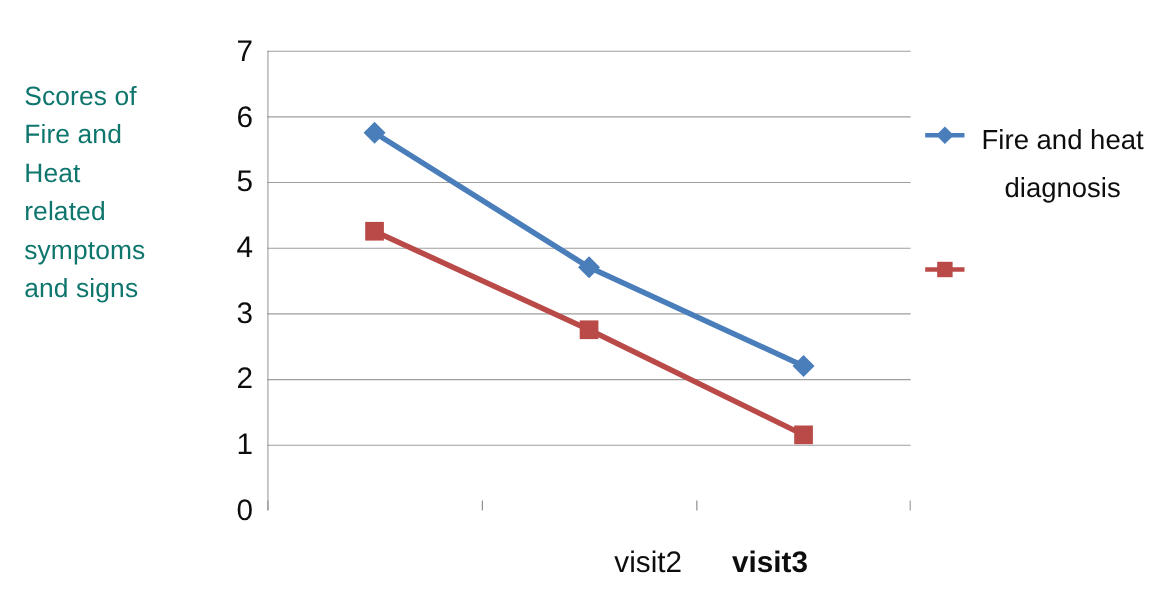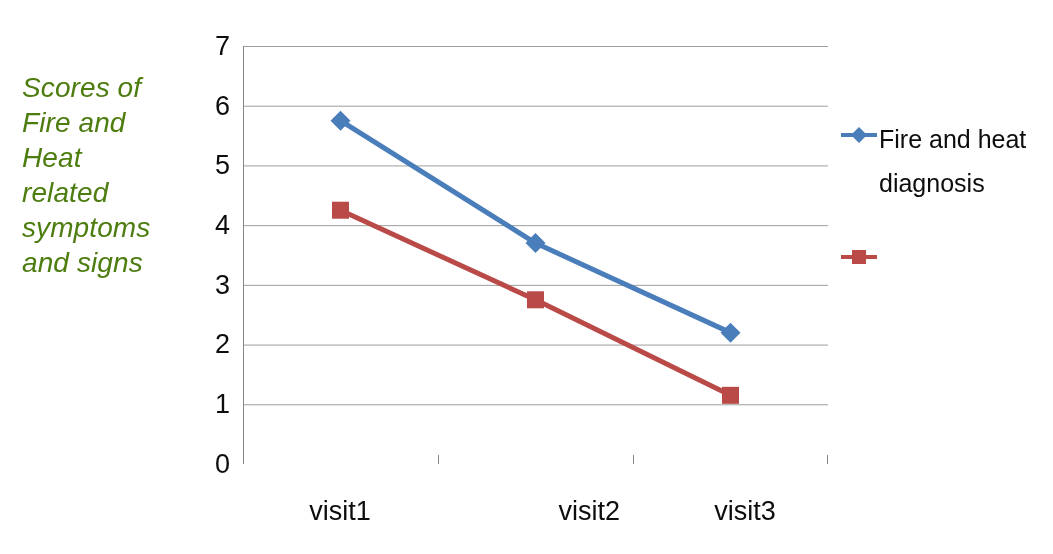--- a/index.html
+++ b/index.html
@@ -23,26 +23,25 @@
     width: 1053px;
     height: 554px;
   }
 
   
   #y-axis-title {
     position: absolute;
     left: 22px;
     top: 70px;
     width: 175px;
-    font-size: 28px;
+    font-size: 24px;
     line-height: 35px;
-    color: #4d7c0f;
+    color: #0f766e;
     letter-spacing: 0.1px;
     white-space: pre-line;
-    font-style: italic;
   }
 
   
   #plot-area {
     position: absolute;
     left: 243px;
     top: 46px;
     width: 585px;
     height: 418px;
   }
@@ -70,22 +69,23 @@
     text-align: center;
     font-size: 27px;
     line-height: 30px;
     color: #0d0d0d;
   }
 
   
   #legend {
     position: absolute;
     left: 841px;
-    top: 117px;
+    top: 105px;
     width: 212px;
+    text-align: center;
   }
   .legend-entry {
     position: relative;
     margin-bottom: 34px;
   }
   .legend-swatch {
     position: absolute;
     left: 0;
     top: 7px;
     width: 36px;
@@ -113,23 +113,22 @@
 
   <div class="y-tick-label" style="left:196px; top:33px;">7</div>
   <div class="y-tick-label" style="left:196px; top:93px;">6</div>
   <div class="y-tick-label" style="left:196px; top:152px;">5</div>
   <div class="y-tick-label" style="left:196px; top:212px;">4</div>
   <div class="y-tick-label" style="left:196px; top:272px;">3</div>
   <div class="y-tick-label" style="left:196px; top:331px;">2</div>
   <div class="y-tick-label" style="left:196px; top:391px;">1</div>
   <div class="y-tick-label" style="left:196px; top:451px;">0</div>
 
-  <div class="x-tick-label" style="left:255px;">visit1</div>
   <div class="x-tick-label" style="left:450px;text-align:right;">visit2</div>
-  <div class="x-tick-label" style="left:660px;">visit3</div>
+  <div class="x-tick-label" style="left:615px;font-weight:bold;">visit3</div>
 
   <div id="plot-area">
     <svg id="plot-svg" width="585" height="418" viewBox="0 0 585 418">
       <g id="gridlines">
           <line x1="0" y1="418.5" x2="585" y2="418.5" stroke="#9E9E9E" stroke-width="1"></line>
           <line x1="0" y1="358.7857142857143" x2="585" y2="358.7857142857143" stroke="#9E9E9E" stroke-width="1"></line>
           <line x1="0" y1="299.07142857142856" x2="585" y2="299.07142857142856" stroke="#9E9E9E" stroke-width="1"></line>
           <line x1="0" y1="239.35714285714286" x2="585" y2="239.35714285714286" stroke="#9E9E9E" stroke-width="1"></line>
           <line x1="0" y1="179.64285714285717" x2="585" y2="179.64285714285717" stroke="#9E9E9E" stroke-width="1"></line>
           <line x1="0" y1="119.92857142857144" x2="585" y2="119.92857142857144" stroke="#9E9E9E" stroke-width="1"></line>

